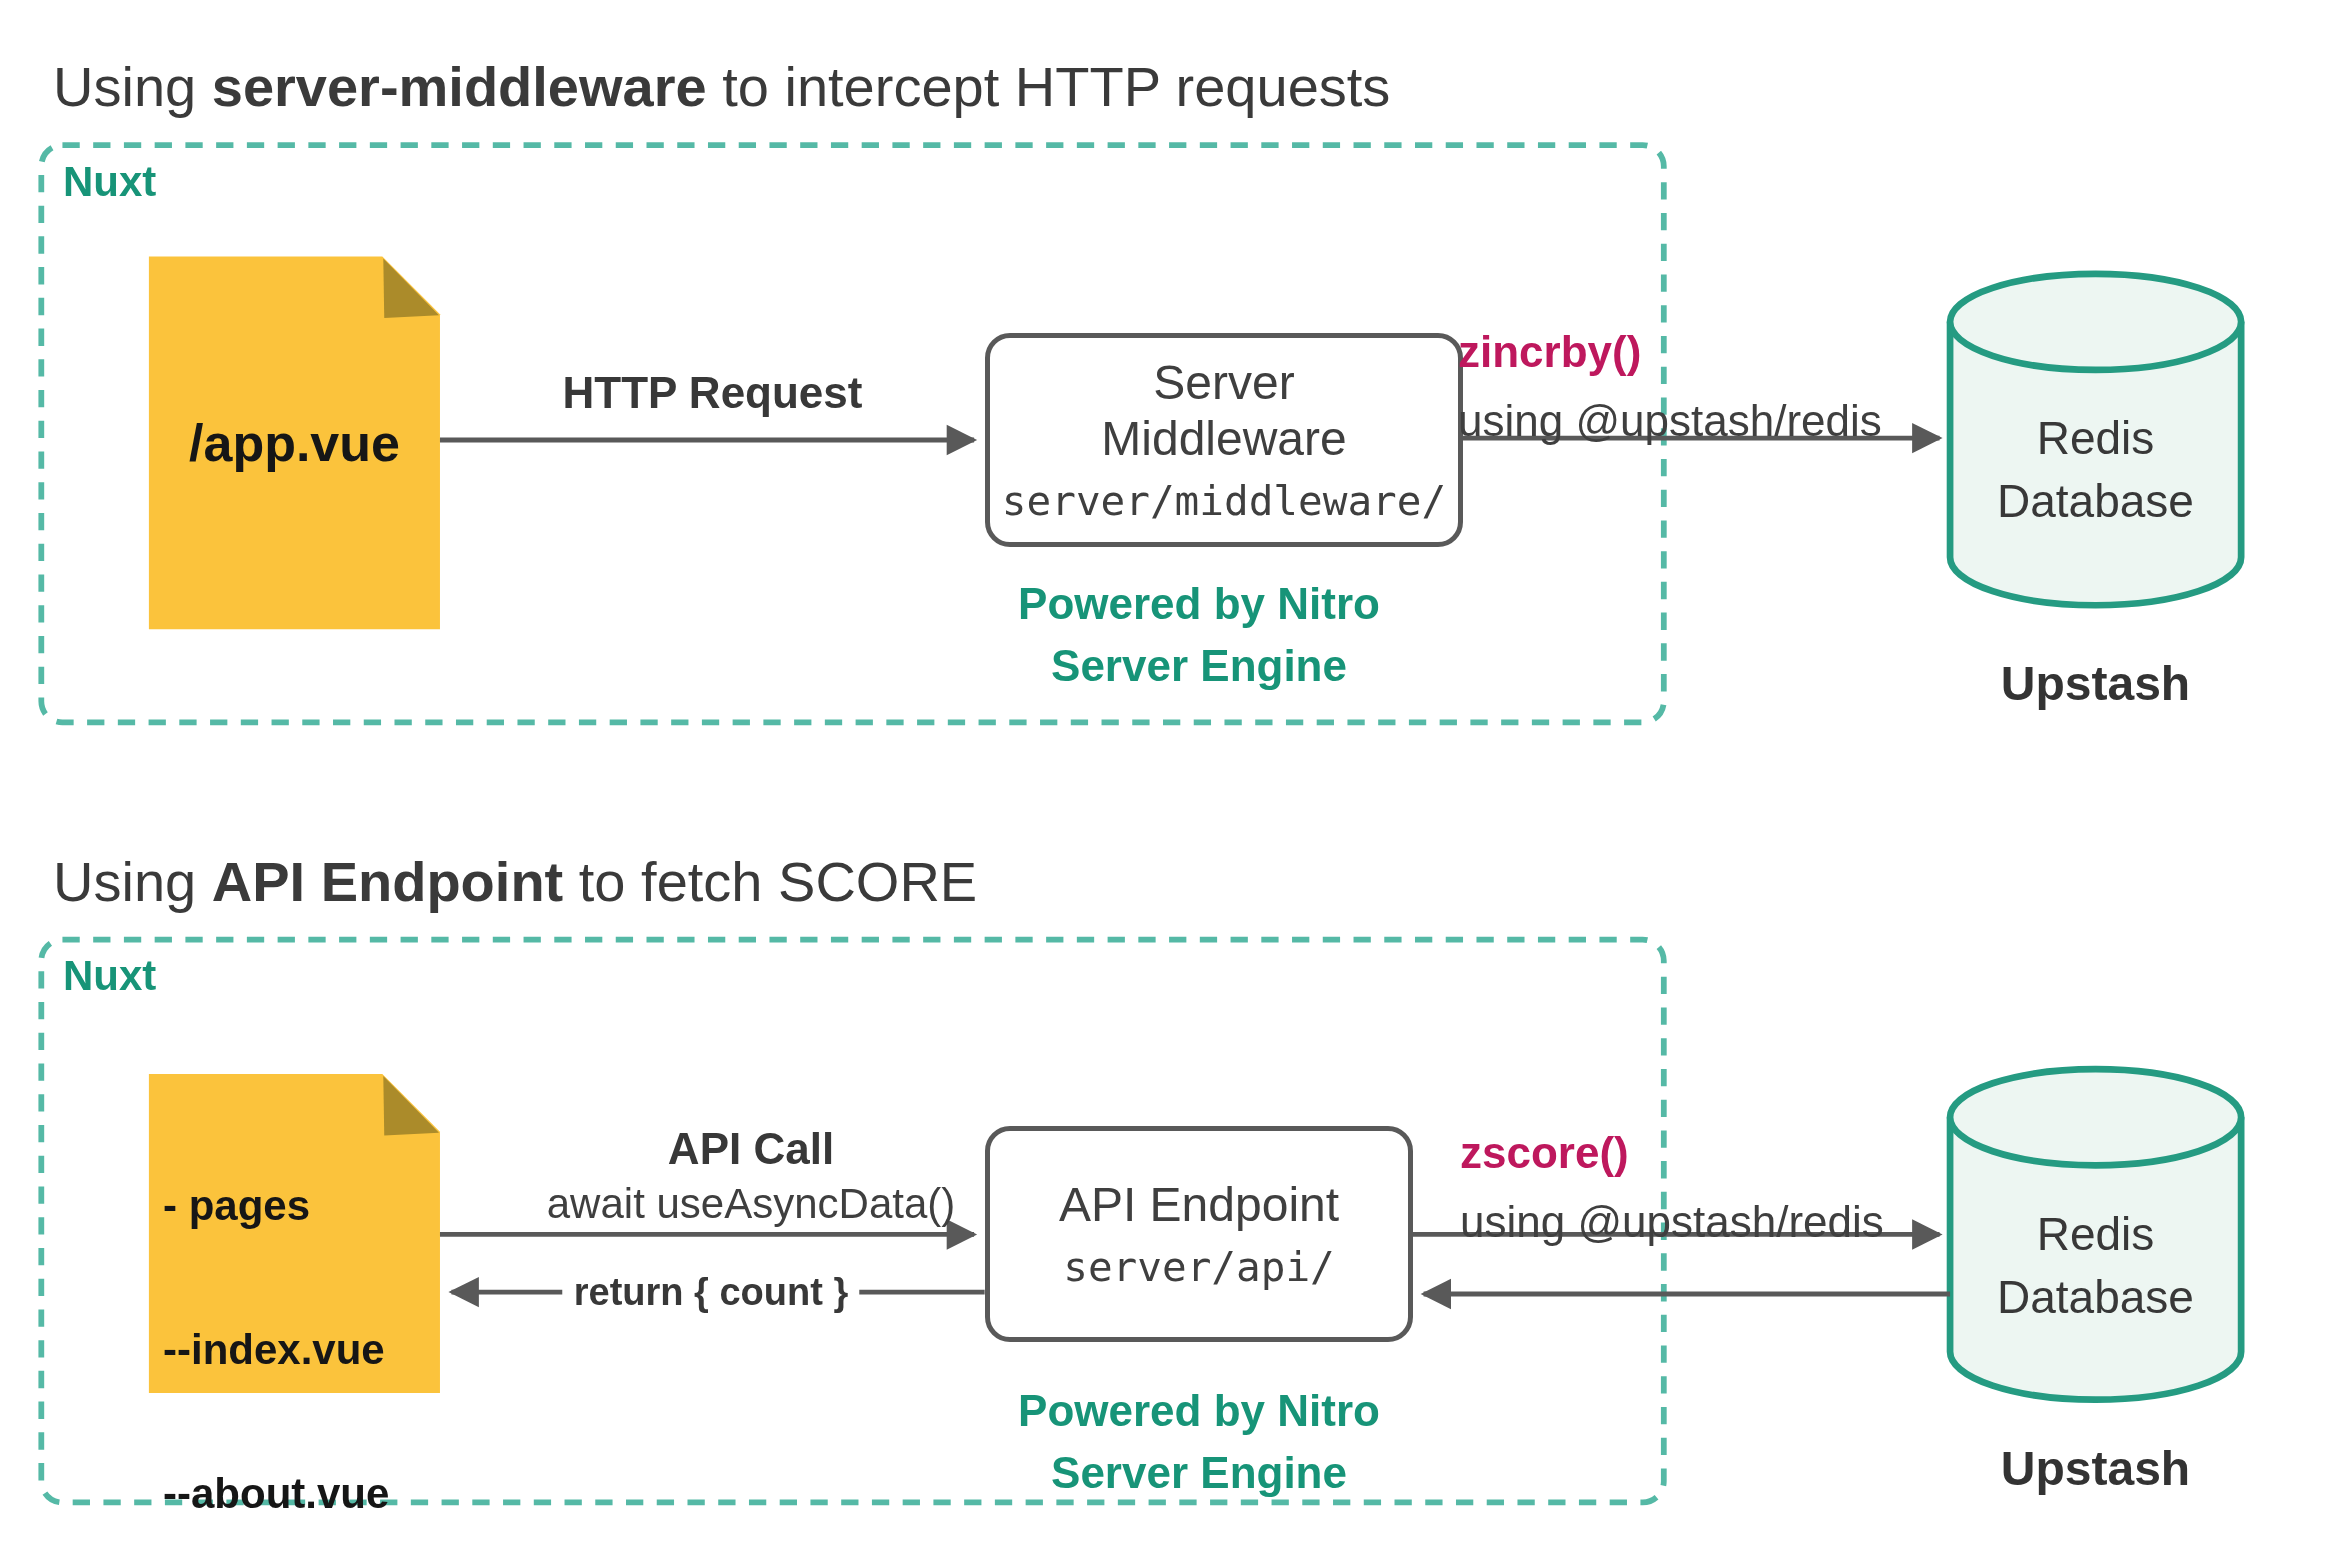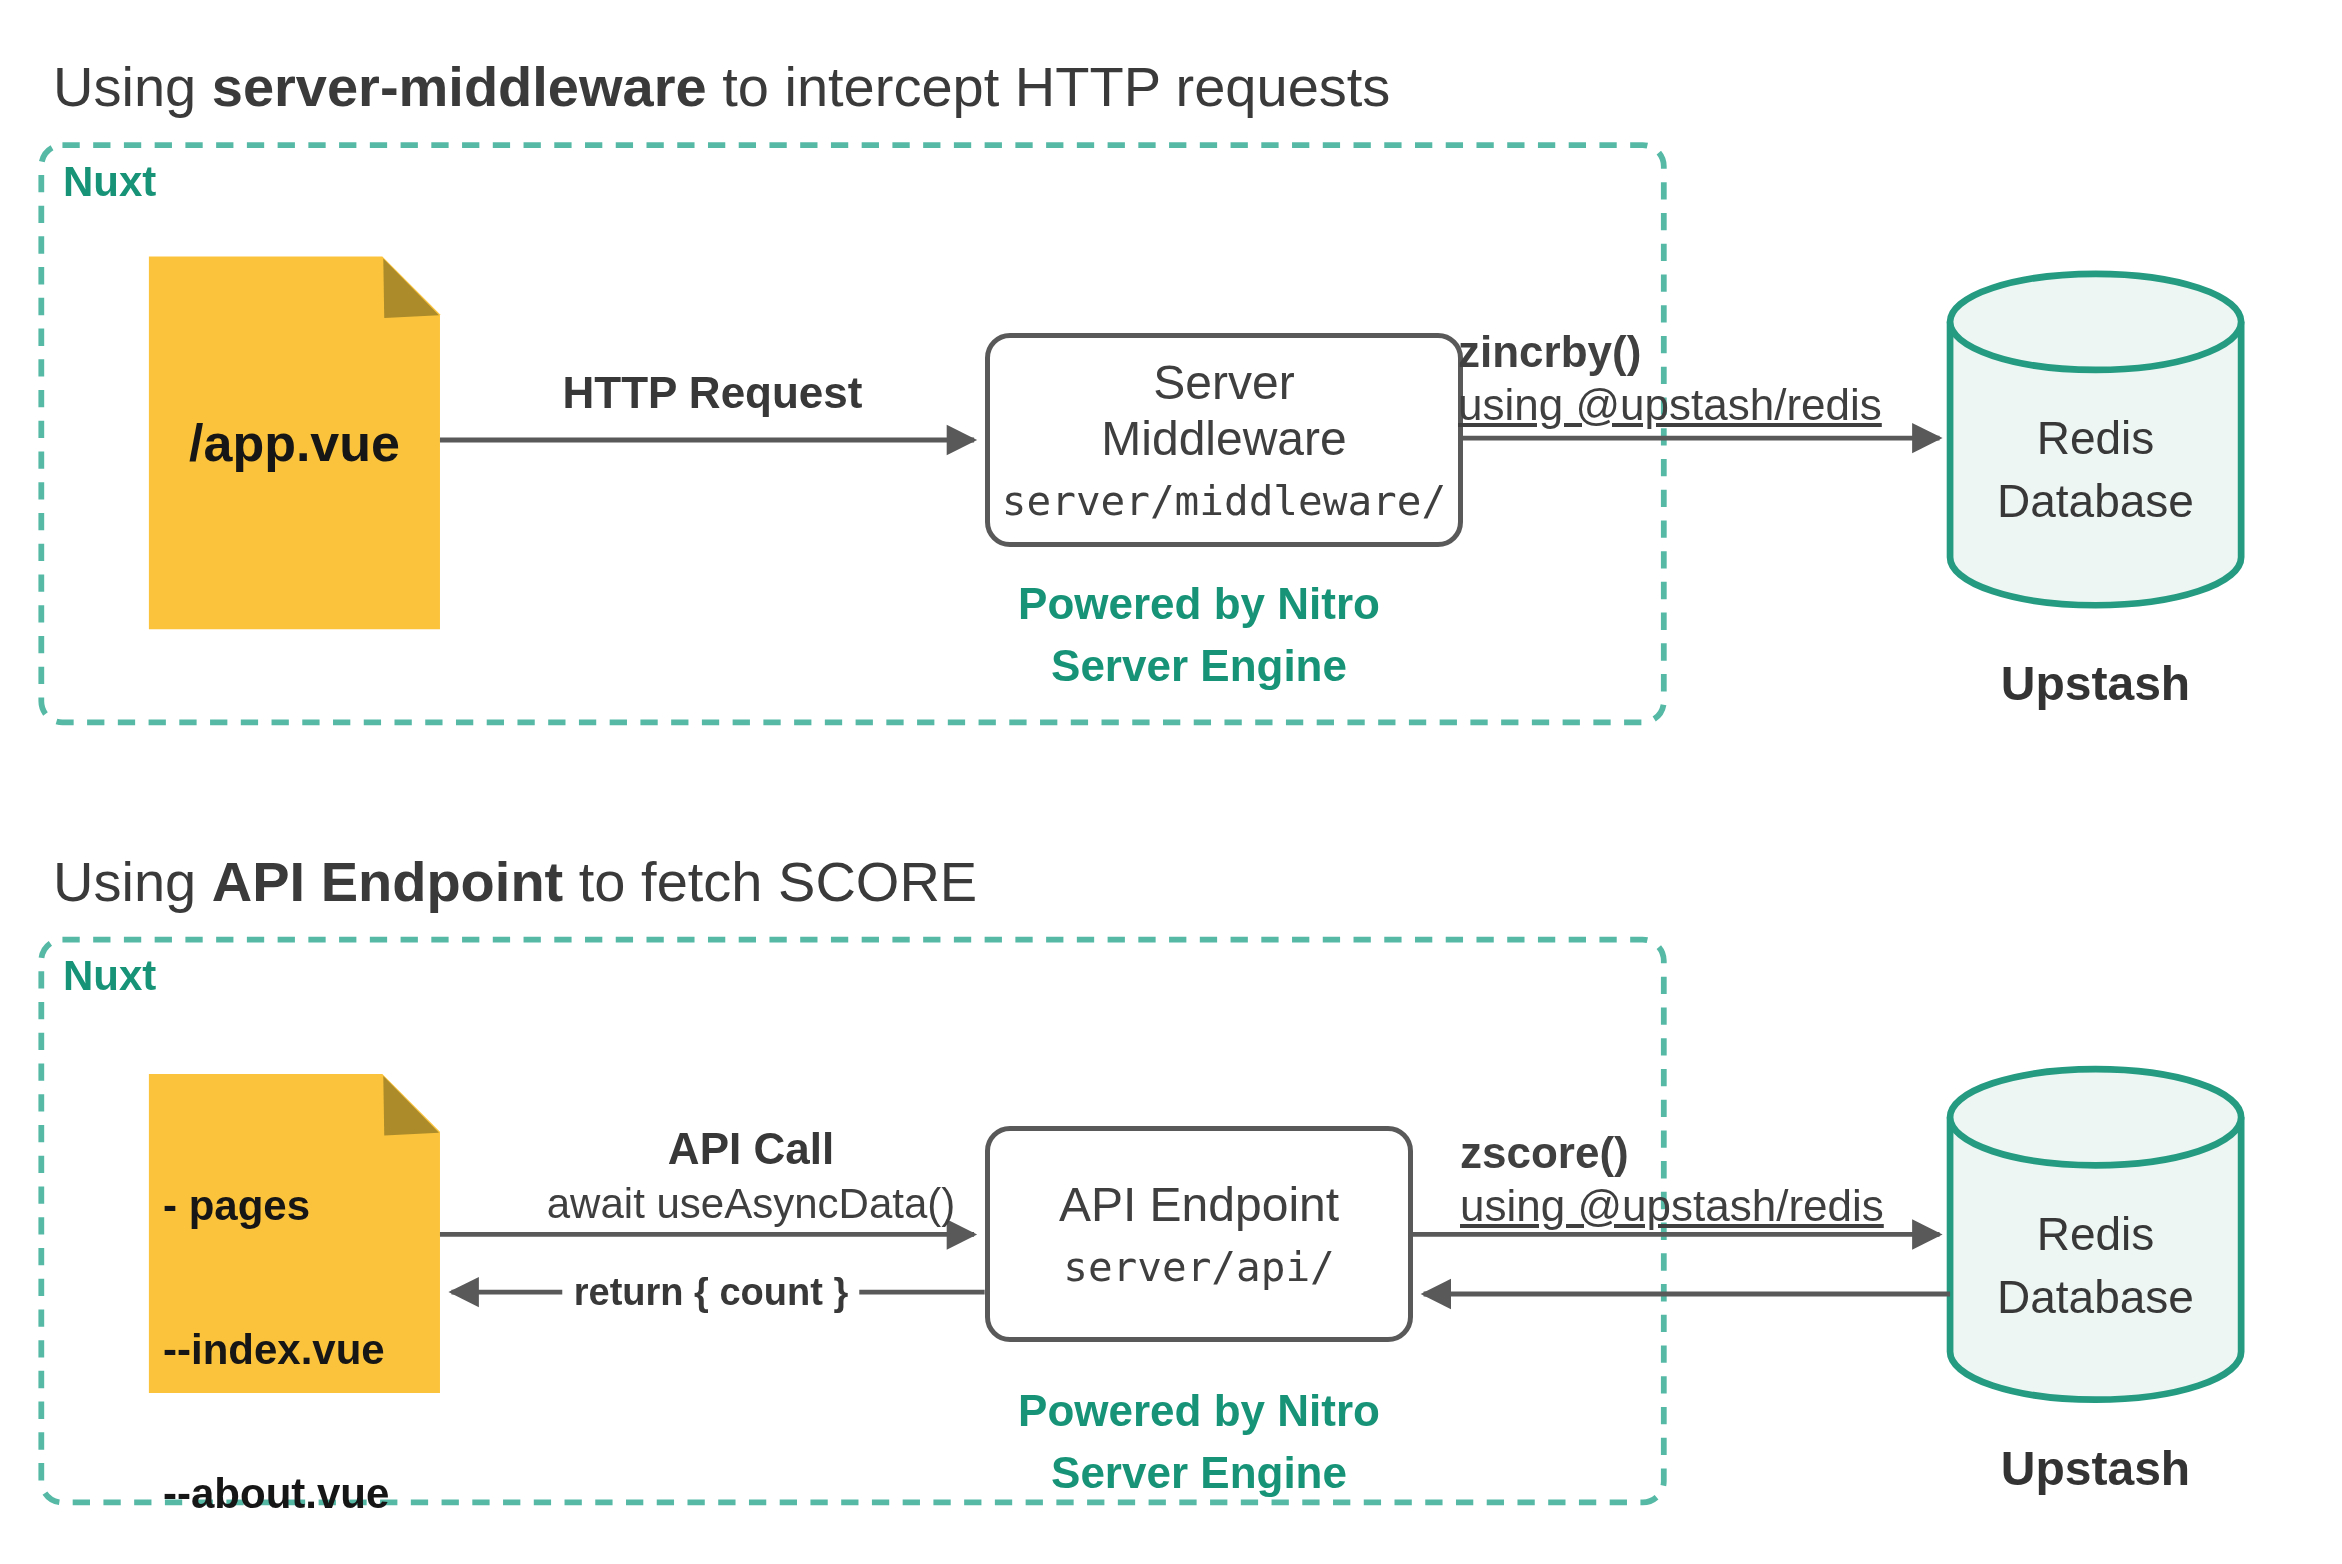--- a/index.html
+++ b/index.html
@@ -24,22 +24,22 @@
     font-size:52px;font-weight:bold;color:#161616;
   }
   .file-list{
     font-size:42px;font-weight:bold;color:#161616;line-height:48px;white-space:pre;
   }
 
   .arrow-caption{ text-align:center; }
   .arrow-caption .cap-bold{font-size:44px;font-weight:bold;color:#383838;}
   .arrow-caption .cap-sub{font-size:42px;color:#3f3f3f;margin-top:5.8px;}
 
-  .call-label-left .cap-bold{font-size:44px;font-weight:bold;color:#404040;}
-  .call-label-left .cap-sub{font-size:44px;color:#3f3f3f;margin-top:3px;white-space:nowrap;text-decoration:underline;}
+  .call-label-left .cap-bold{font-size:44px;font-weight:bold;color:#be185d;}
+  .call-label-left .cap-sub{font-size:44px;color:#3f3f3f;margin-top:19px;white-space:nowrap;}
 
   .node-box{
     background:#ffffff;
     border:5.8px solid #595959;
     border-radius:25px;
     box-sizing:border-box;
     display:flex;flex-direction:column;align-items:center;justify-content:center;
   }
   .node-box .box-line{font-size:48px;color:#3f3f3f;line-height:1.17;}
   .node-box .box-code{font-family:"DejaVu Sans Mono", monospace;font-size:41px;color:#3f3f3f;margin-top:9.6px;}

